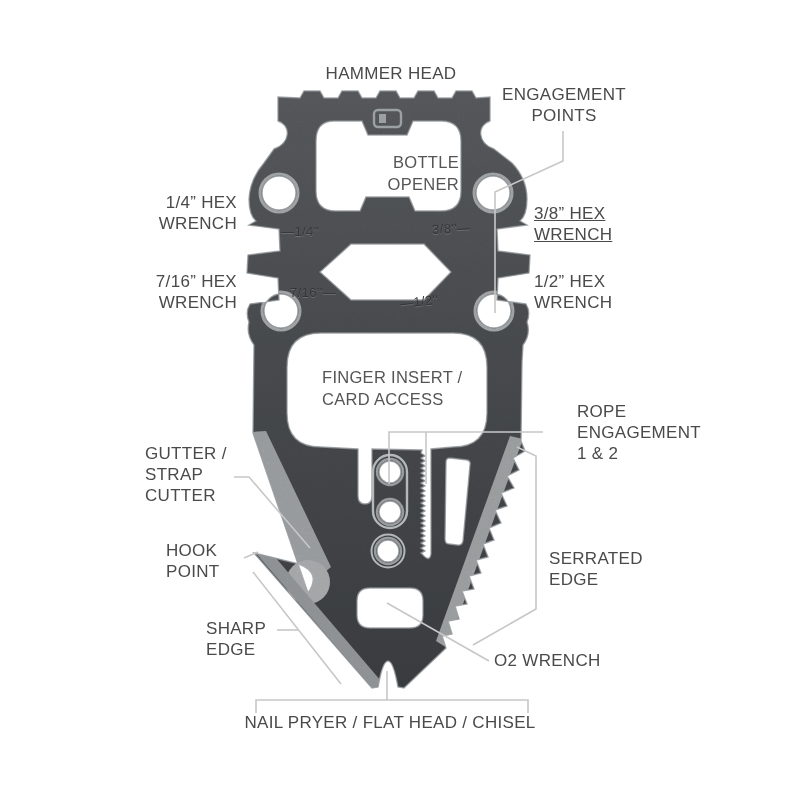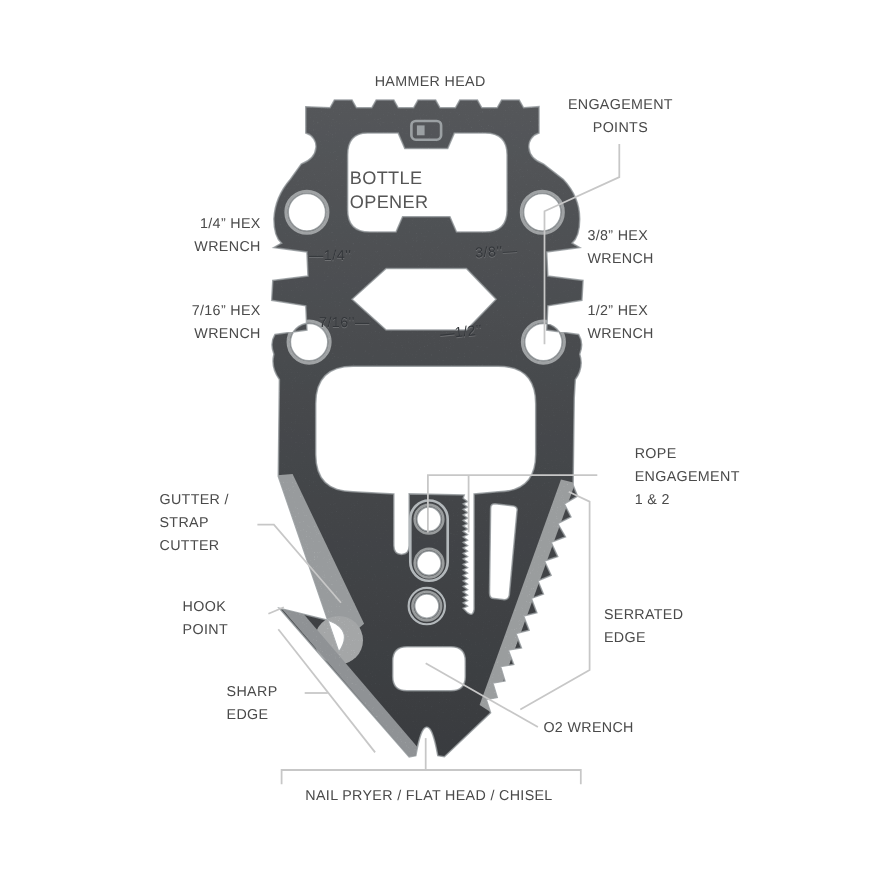--- a/index.html
+++ b/index.html
@@ -6,21 +6,21 @@
   .stage{
     position:relative;
     width:800px;height:800px;
     background:#ffffff;
     overflow:hidden;
     font-family:"Liberation Sans", sans-serif;
   }
   .stage svg{position:absolute;left:0;top:0;}
   .lbl{
     position:absolute;
-    font-size:13px;
+    font-size:17px;
     line-height:21px;
     letter-spacing:.3px;
     color:#4a4a4a;
     white-space:nowrap;
   }
   .lbl span{display:block;}
   .cutout-text{
     position:absolute;
     font-size:16.5px;
     line-height:22px;
@@ -166,21 +166,21 @@
 <div class="lbl" style="left:488px;top:84px;width:152px;text-align:center;">
   <span>ENGAGEMENT</span>
   <span>POINTS</span>
 </div>
 
 <div class="lbl" style="left:95px;top:192px;width:142px;text-align:right;">
   <span>1/4” HEX</span>
   <span>WRENCH</span>
 </div>
 
-<div class="lbl" style="left:534px;top:203px;width:150px;text-align:left;">
+<div class="lbl" style="left:534px;top:203px;width:150px;text-align:left;text-decoration:underline;">
   <span>3/8” HEX</span>
   <span>WRENCH</span>
 </div>
 
 <div class="lbl" style="left:95px;top:271px;width:142px;text-align:right;">
   <span>7/16” HEX</span>
   <span>WRENCH</span>
 </div>
 
 <div class="lbl" style="left:534px;top:271px;width:150px;text-align:left;">
@@ -216,24 +216,28 @@
 </div>
 
 <div class="lbl" style="left:494px;top:650px;width:140px;text-align:left;">
   <span>O2 WRENCH</span>
 </div>
 
 <div class="lbl" style="left:210px;top:712px;width:360px;text-align:center;">
   <span>NAIL PRYER / FLAT HEAD / CHISEL</span>
 </div>
 
-<div class="cutout-text" style="left:318px;top:151px;width:141px;text-align:left;">
+<div class="cutout-text" style="left:318px;top:151px;width:141px;text-align:right;">
   <span>BOTTLE</span>
   <span>OPENER</span>
 </div>
 
+<div class="cutout-text" style="left:322px;top:366px;width:160px;text-align:left;">
+  <span>FINGER INSERT /</span>
+  <span>CARD ACCESS</span>
+</div>
 
 <div class="engraving" style="left:281px;top:224px;">—1/4''</div>
 <div class="engraving" style="left:432px;top:221px;transform:rotate(-3deg);">3/8''—</div>
 <div class="engraving" style="left:290px;top:285px;">7/16''—</div>
 <div class="engraving" style="left:400px;top:294px;transform:rotate(-6deg);">—1/2''</div>
 
 </div>
 
 </body></html>

